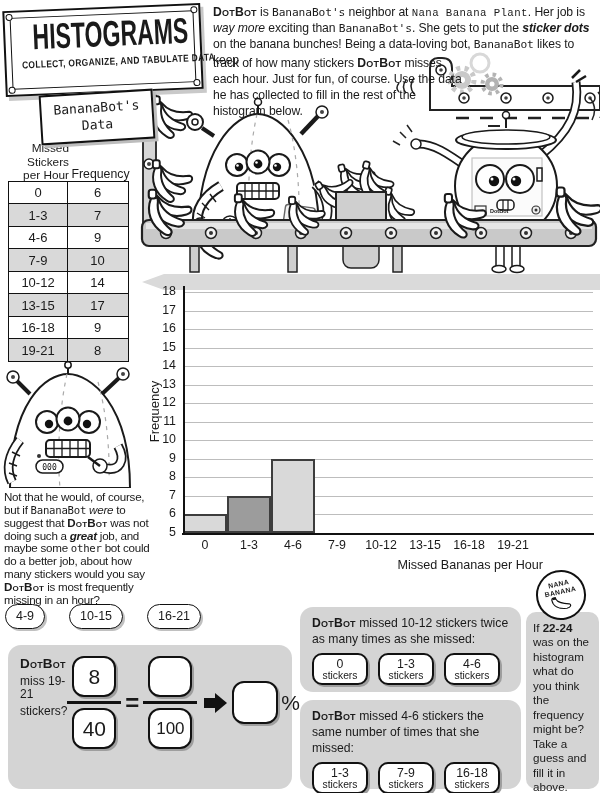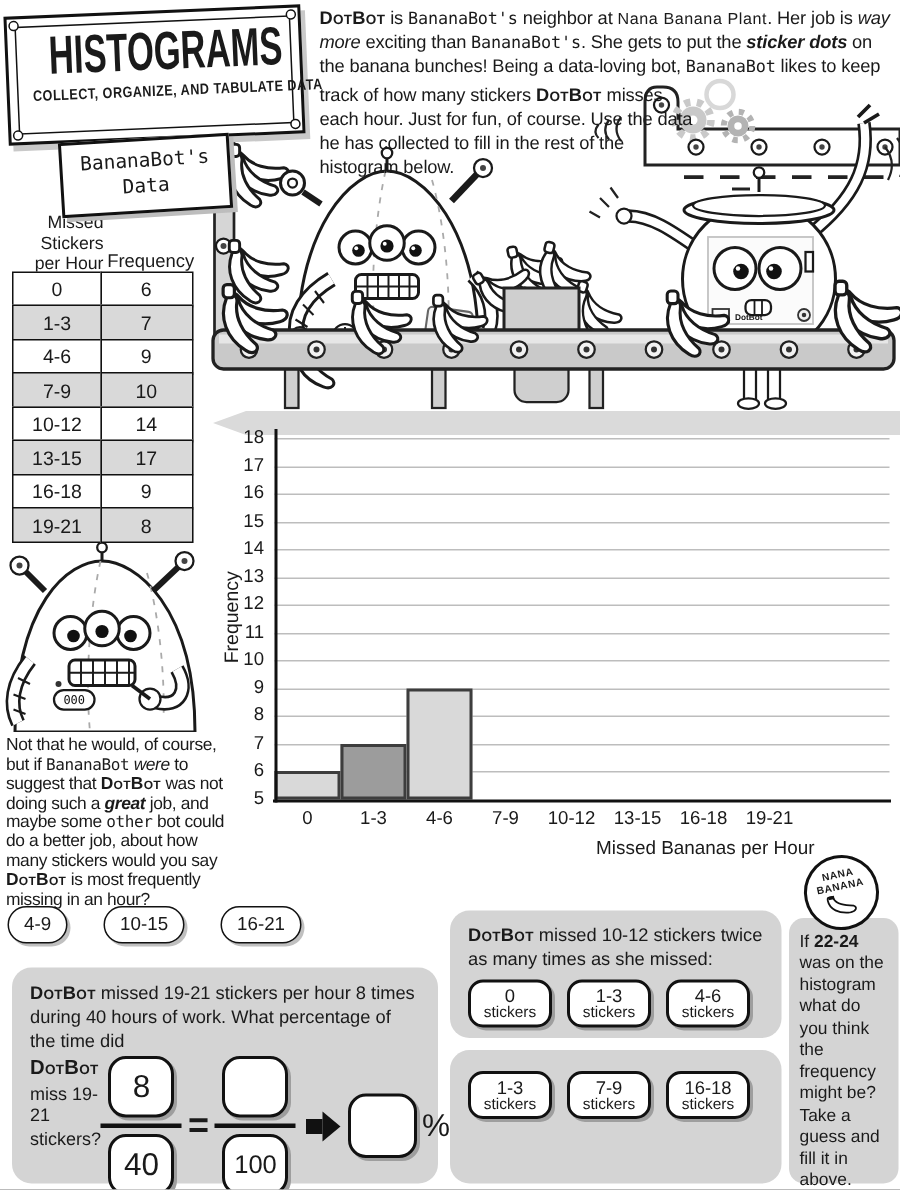--- a/index.html
+++ b/index.html
@@ -3,21 +3,21 @@
 <meta charset="utf-8">
 <style>
   html,body{margin:0;padding:0;background:#888;}
   .page{position:relative;width:600px;height:793px;background:#fff;overflow:hidden;
         font-family:"Liberation Sans",sans-serif;color:#1a1a1a;}
   
   .r-b{font-weight:bold}
   .r-i{font-style:italic}
   .r-bi{font-weight:bold;font-style:italic}
   .r-m{font-family:"DejaVu Sans Mono",monospace;font-size:.92em}
-  .r-p{font-family:Liberation Sans, sans-serif;font-size:.88em;letter-spacing:.4px}
+  .r-p{font-family:Liberation Mono, monospace;font-size:.88em;letter-spacing:.4px}
   .r-sc{font-weight:bold;font-variant:small-caps;letter-spacing:.2px}
   
   .histo-sign{position:absolute;left:4px;top:7px;width:194px;height:82px;background:#fff;
     border:2.5px solid #111;box-shadow:3px 4px 0 #c9c9c9;transform:rotate(-2.4deg);z-index:5;
     text-align:center;}
   .histo-inner{position:absolute;inset:5px;border:1.5px solid #111;}
   .screw{position:absolute;width:5px;height:5px;border:1.3px solid #111;border-radius:50%;background:#fff;}
   .sc-tl{left:1px;top:1px}.sc-tr{right:1px;top:1px}.sc-bl{left:1px;bottom:1px}.sc-br{right:1px;bottom:1px}
   .histo-title{margin-top:9px;font-weight:bold;font-size:32px;line-height:1;
     transform:scaleX(.72) scaleY(1.12);letter-spacing:0px;white-space:nowrap;}
@@ -486,21 +486,20 @@
   </svg>
 
   <div class="thinkq"><span>Not that he would, of course, but if </span><span class="r-m">BananaBot</span><span> </span><span class="r-i">were</span><span> to suggest that </span><span class="r-sc">DotBot</span><span> was not doing such a </span><span class="r-bi">great</span><span> job, and maybe some </span><span class="r-m">other</span><span> bot could do a better job, about how many stickers would you say </span><span class="r-sc">DotBot</span><span> is most frequently missing in an hour?</span></div>
   <div class="pillrow">
     <div class="pill">4-9</div>
     <div class="pill">10-15</div>
     <div class="pill">16-21</div>
   </div>
 
   <div class="gbox boxA">
-    <div class="boxA-p1"><span class="r-sc">DotBot</span><span> missed 19-21 stickers per hour 8 times during 40 hours of work. What percentage of the time did</span></div>
     <div class="boxA-row">
       <div class="boxA-left">
         <div class="l1"><span class="r-sc">DotBot</span></div>
         <div class="l2">miss 19-21</div>
         <div class="l3">stickers?</div>
       </div>
       <div class="fracrow">
         <div class="frac">
           <div class="fbox">8</div>
           <div class="fbar"></div>
@@ -536,20 +535,21 @@
           <div class="u">stickers</div>
       </div>
       <div class="opt">
         <div class="v">4-6</div>
           <div class="u">stickers</div>
       </div>
     </div>
   </div>
 
   <div class="gbox boxC">
+    <div class="boxBC-t"><span class="r-sc">DotBot</span><span> missed 4-6 stickers the same number of times that she missed:</span></div>
     <div class="optrow">
       <div class="opt">
         <div class="v">1-3</div>
           <div class="u">stickers</div>
       </div>
       <div class="opt">
         <div class="v">7-9</div>
           <div class="u">stickers</div>
       </div>
       <div class="opt">

